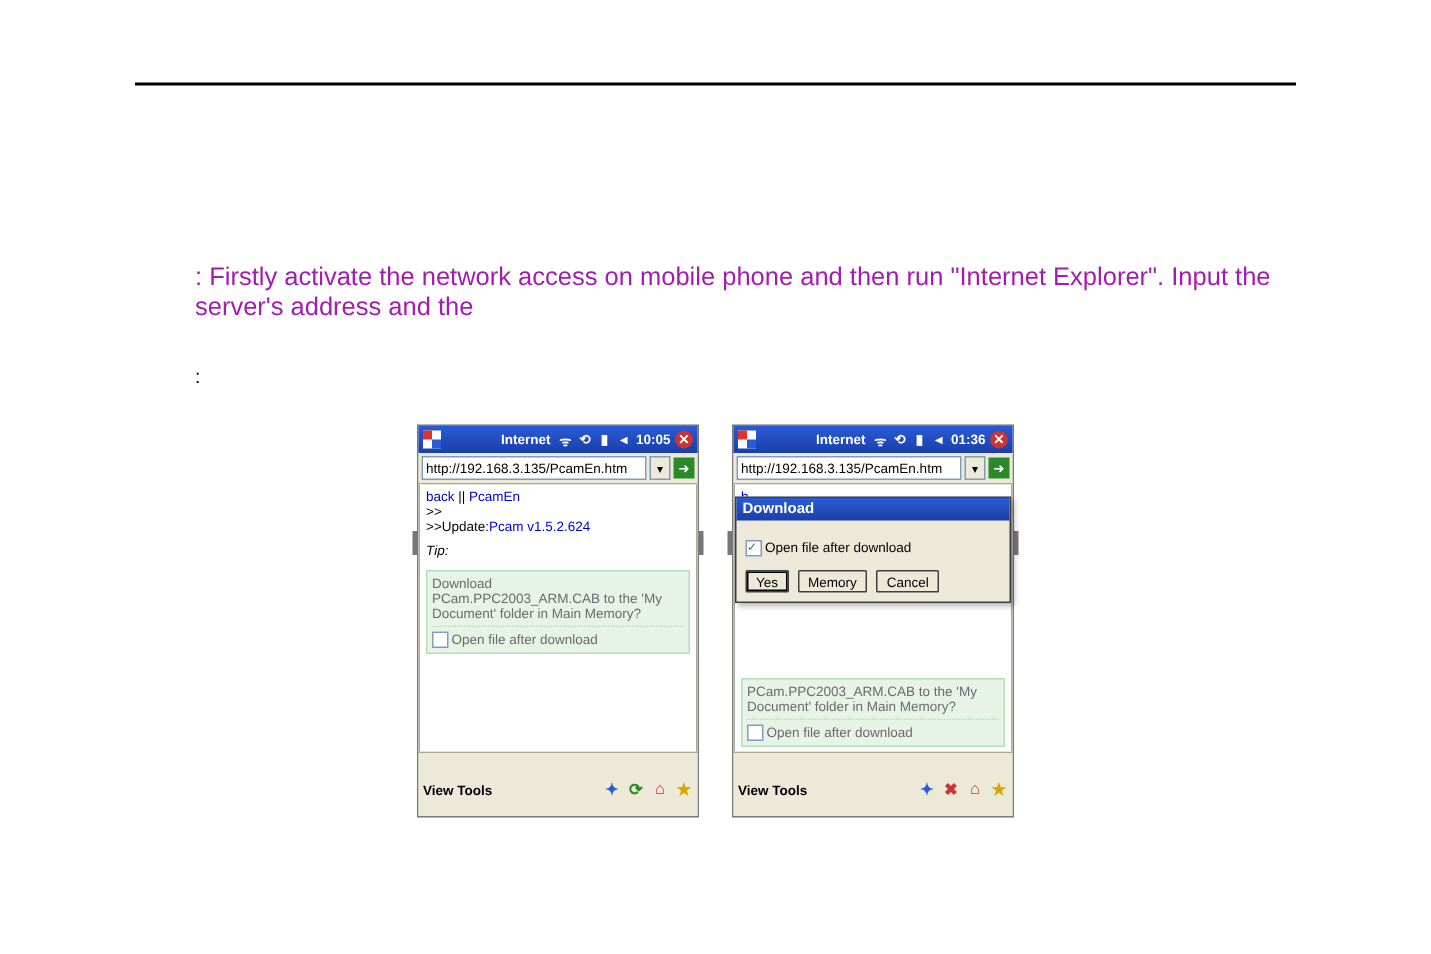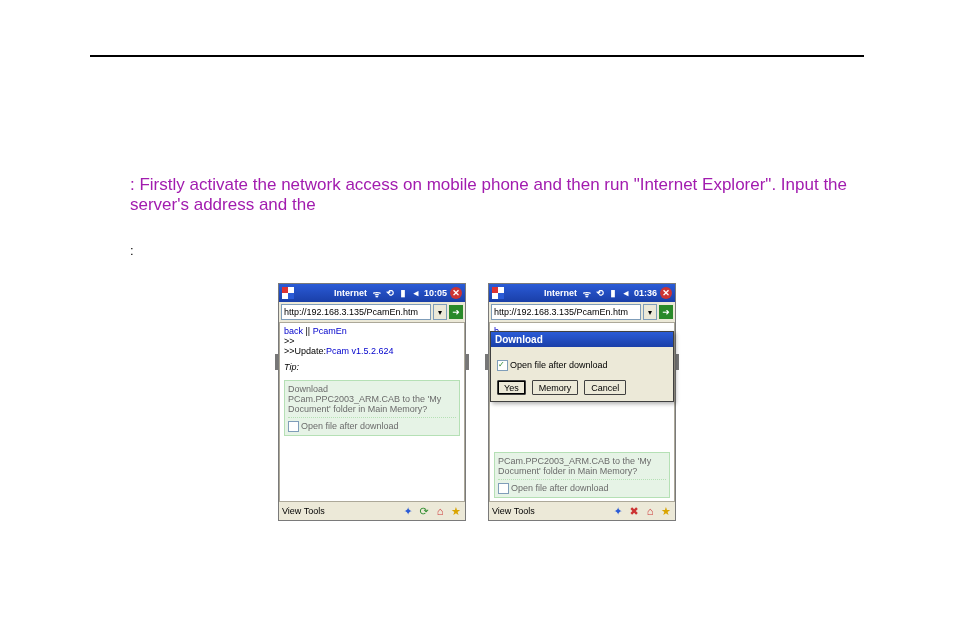--- a/index.html
+++ b/index.html
@@ -131,25 +131,25 @@
   flex: 1;
   padding: 3px 4px;
   border-left: 1px solid #aca899;
   border-right: 1px solid #aca899;
 }
 .toolbar {
   background: #ece9d8;
   border-top: 1px solid #aca899;
   height: 18px;
   display: flex;
-  align-items: center;
-  padding: 0 3px;
+  align-items: flex-end;
+  padding: 12px 3px;
   gap: 4px;
   font-size: 9px;
-  font-weight: normal;
+  font-weight: bold;
 }
 .toolbar .ic {
   width: 12px; height: 12px;
   display: inline-flex;
   align-items: center; justify-content: center;
   font-size: 11px;
 }
 .link { color: #0000cc; }
 .infobox {
   margin-top: 8px;

